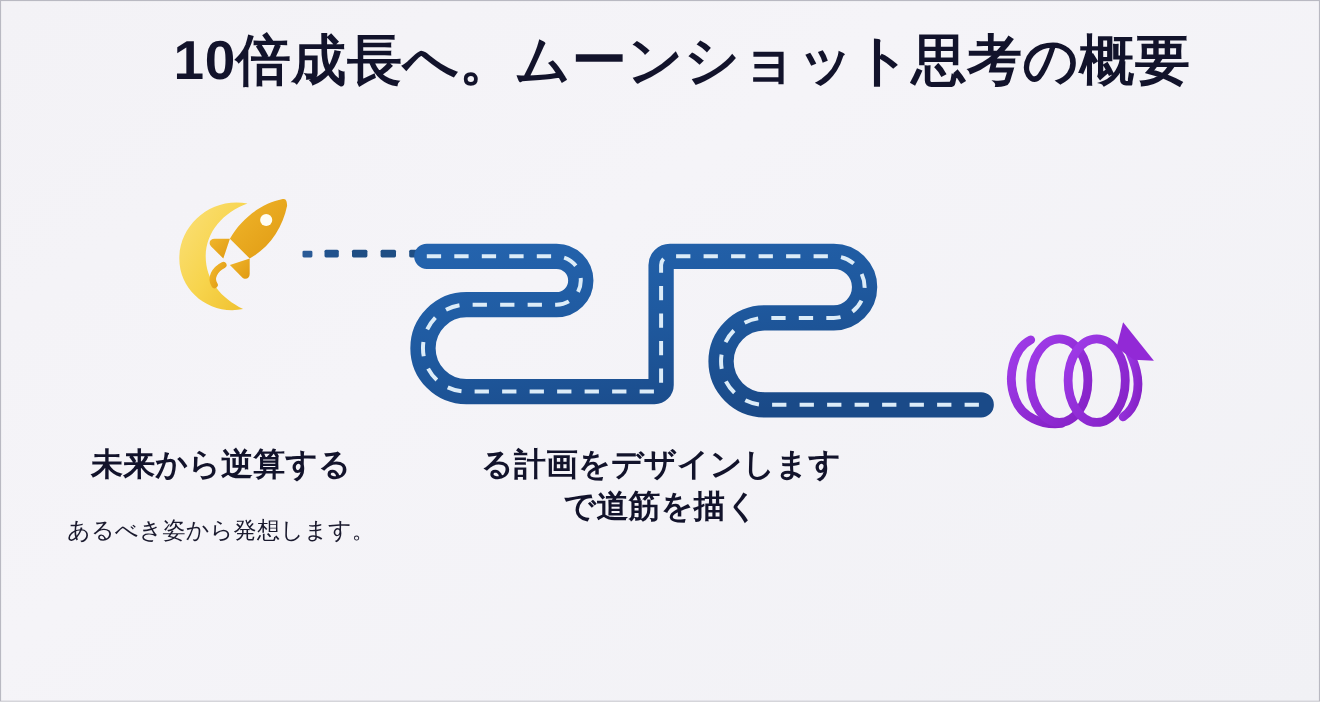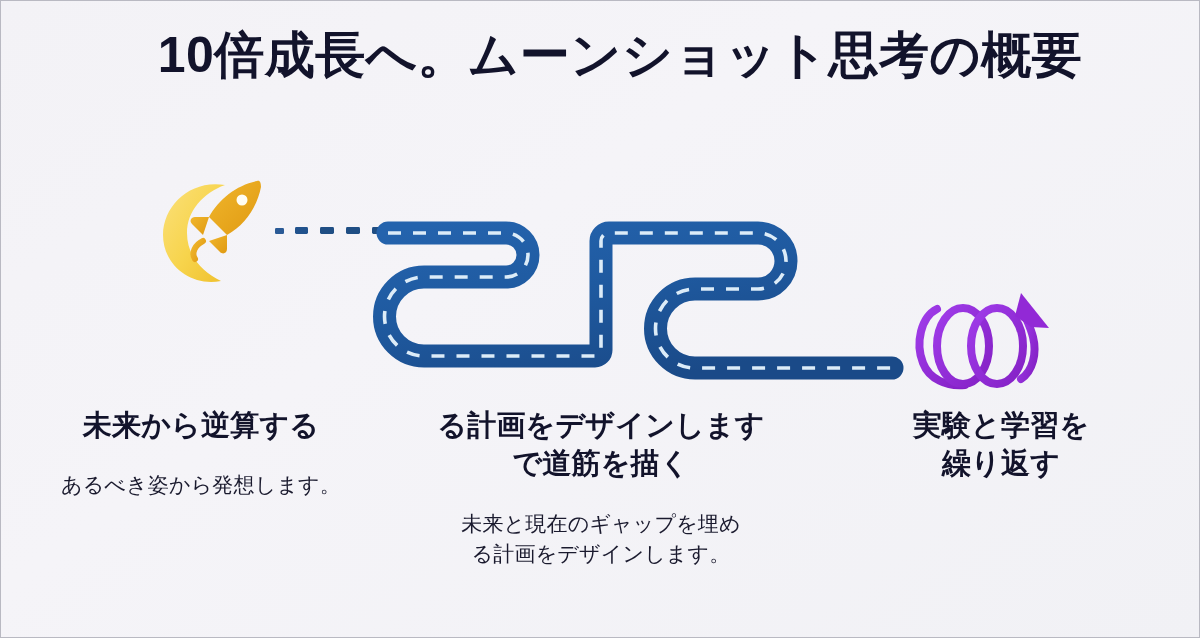--- a/index.html
+++ b/index.html
@@ -59,20 +59,21 @@
     width: 1200px;
     height: 230px;
     display: flex;
     align-items: flex-start;
   }
   .col {
     flex: 1 1 0;
     text-align: center;
     padding: 0 18px;
     box-sizing: border-box;
+    font-family: Liberation Mono, monospace;
   }
   .col-heading {
     font-size: 29px;
     font-weight: bold;
     color: #12132b;
     line-height: 1.32;
     letter-spacing: 0.2px;
     white-space: pre-line;
   }
   .col-body {
@@ -215,24 +216,20 @@
   <div id="columns">
 
     <div class="col col-1">
       <div class="col-heading">未来から逆算する</div>
       <div class="col-body">あるべき姿から発想します。</div>
     </div>
 
     <div class="col col-2">
       <div class="col-heading">る計画をデザインします
 で道筋を描く</div>
-      <div class="col-body">未来と現在のギャップを埋め
-る計画をデザインします。</div>
     </div>
 
     <div class="col col-3">
-      <div class="col-heading">実験と学習を
-繰り返す</div>
     </div>
 
   </div>
 
 </div>
 
 </body></html>

